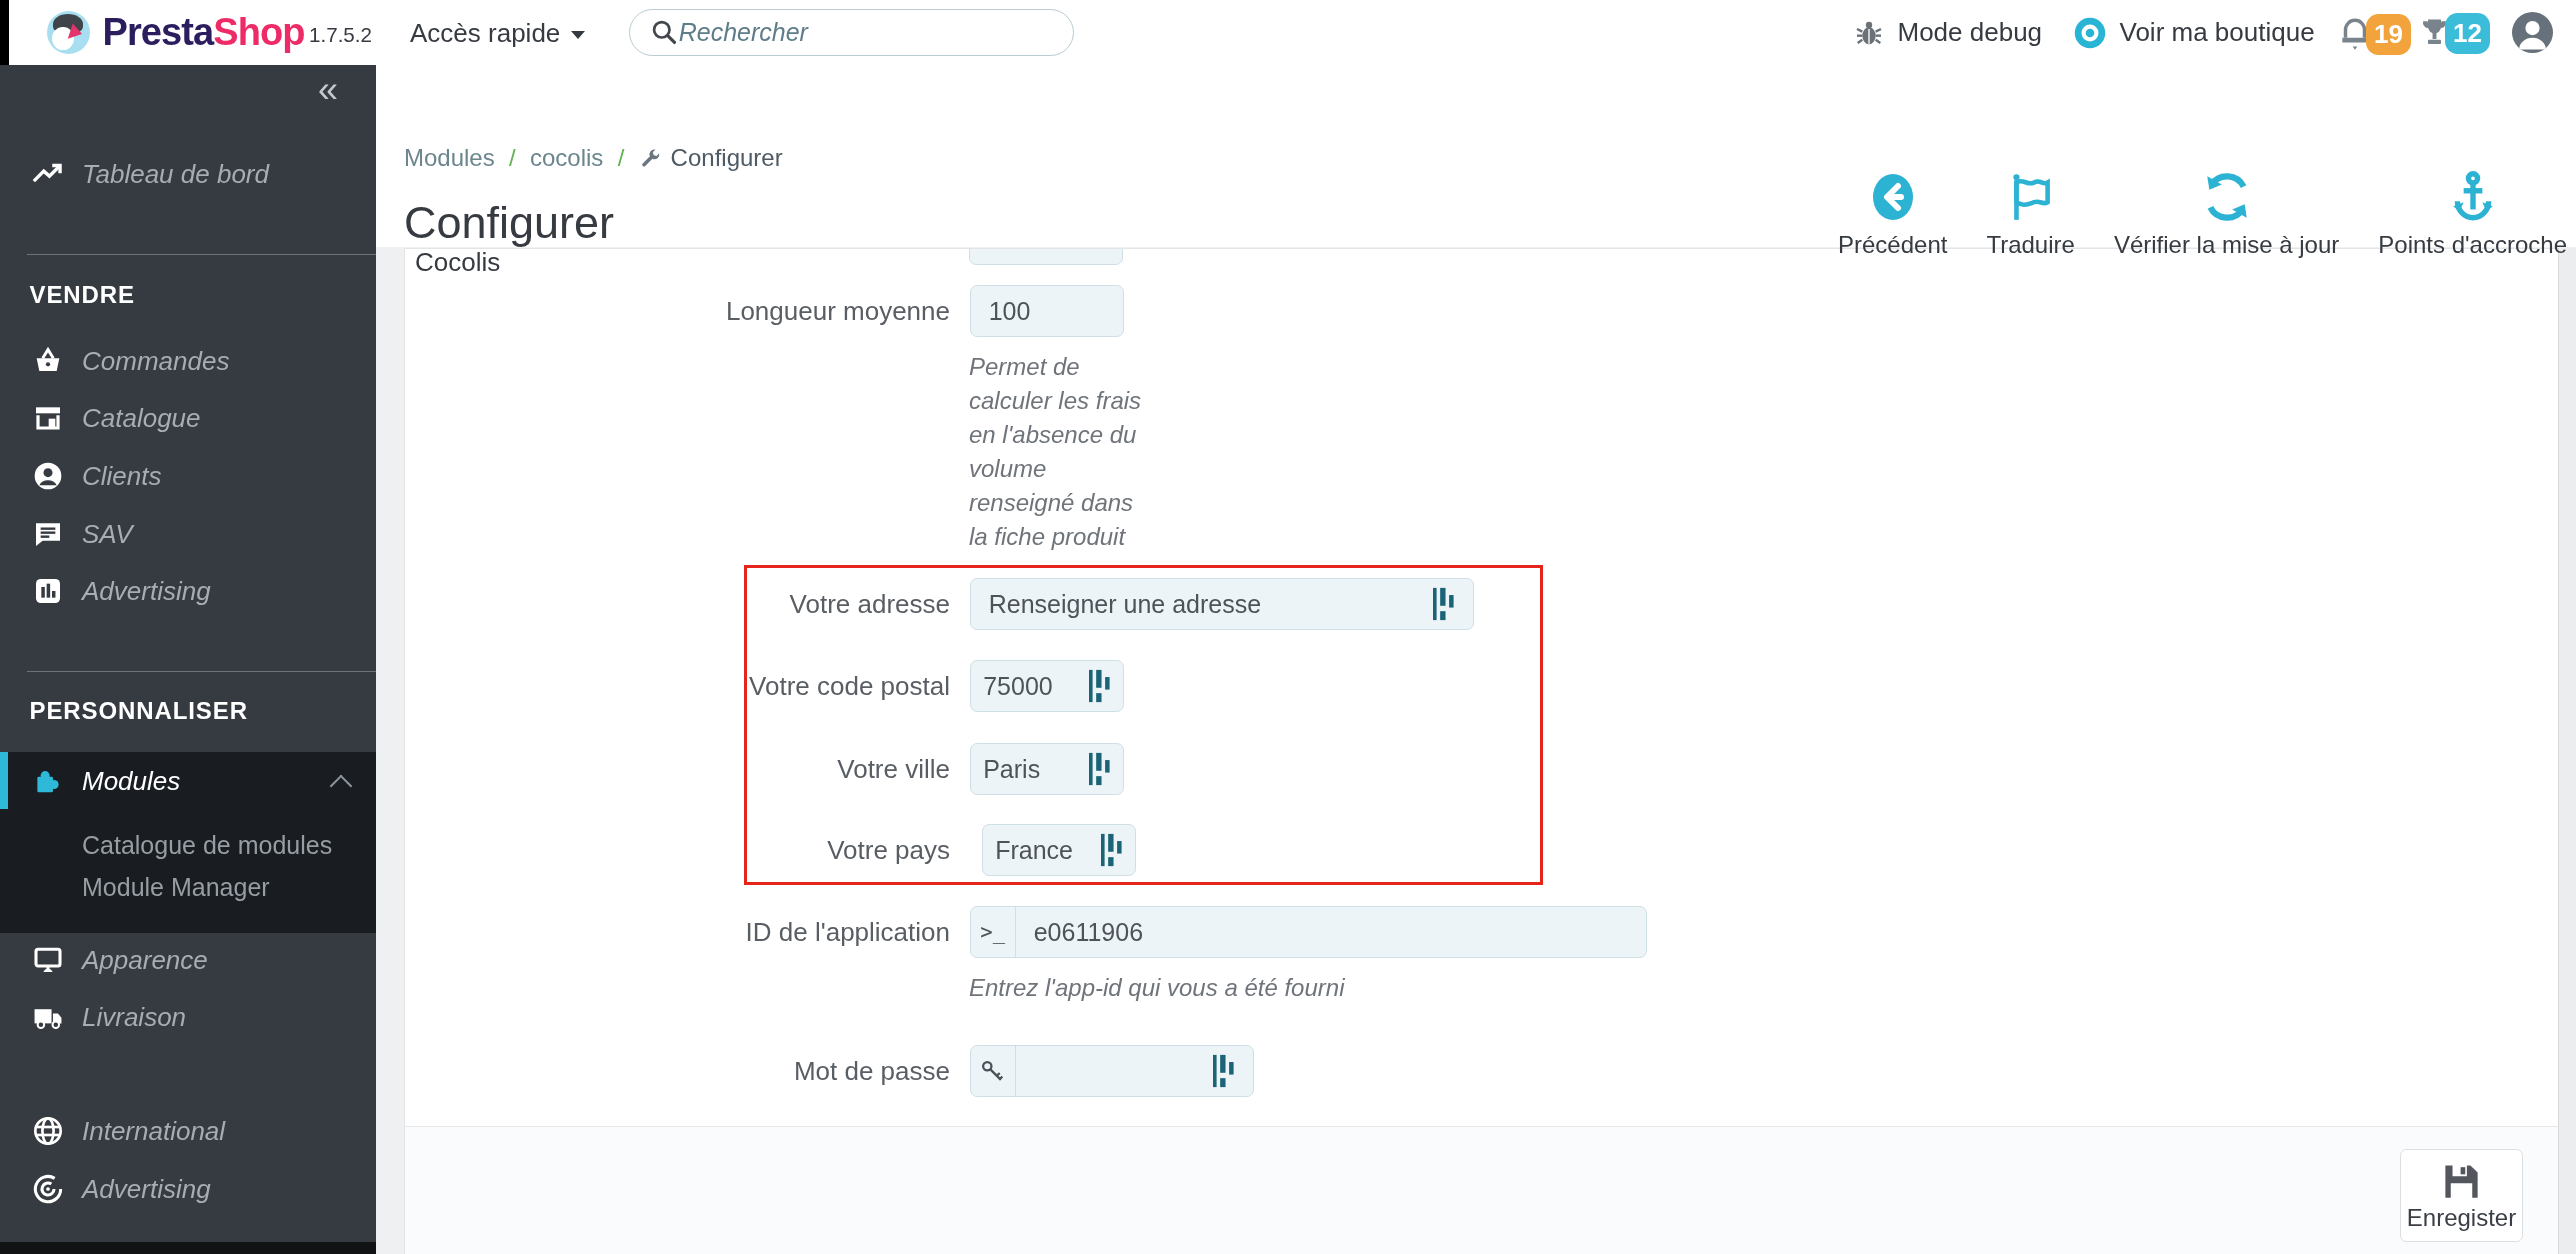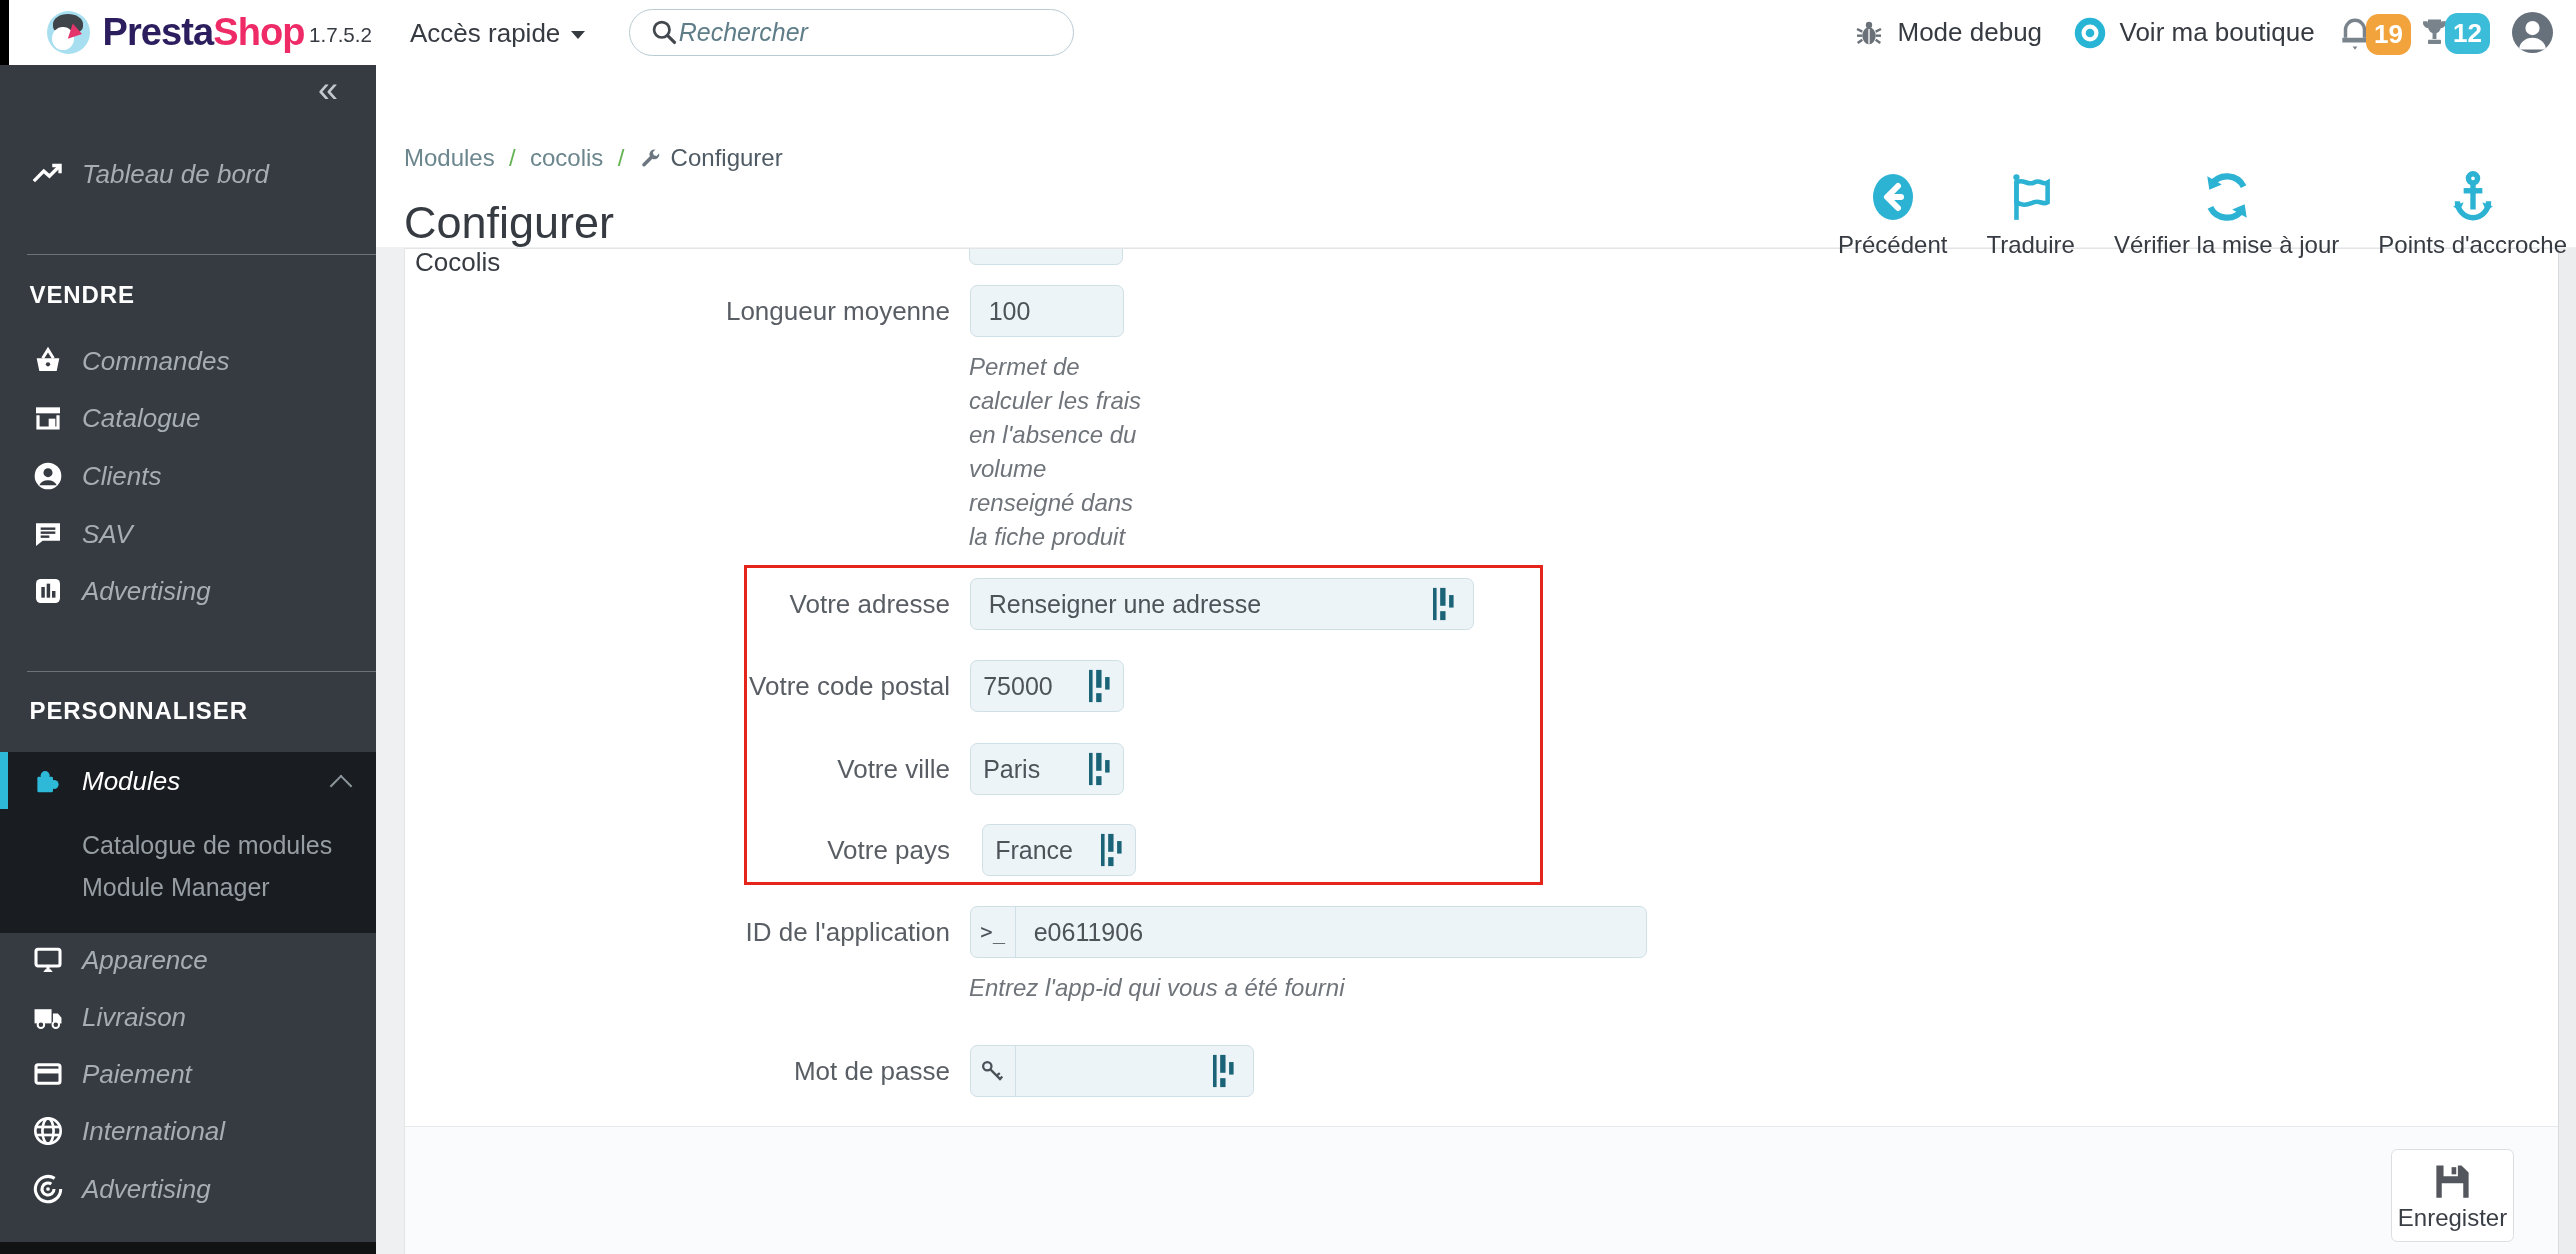--- a/index.html
+++ b/index.html
@@ -73,21 +73,21 @@
   .fhelp { position:absolute; font-size:24px; font-style:italic; color:#6f747a; line-height:34px; }
   .partial-input { position:absolute; left:564px; top:-36px; width:154px; height:52px; background:#edf4f7; border:1.8px solid #cfdfe6; border-radius:7.2px; }
   .redbox { position:absolute; left:339px; top:316px; width:799px; height:320px; border:3.6px solid #e5251b; }
   .igroup { margin-left:19.7px; height:52px; background:#edf4f7; border:1.8px solid #cfdfe6; border-radius:7.2px; display:flex; align-items:stretch; overflow:hidden; }
   .iaddon { width:45px; display:flex; align-items:center; justify-content:center; border-right:1.8px solid #cfdfe6; color:#4b5158; }
   .ifield { display:flex; align-items:center; font-size:25px; color:#4e535a; padding:0 18px; position:relative; flex:1; cursor:text; }
   .term { font-family:"DejaVu Sans Mono", monospace; font-size:20.6px; color:#4b5158; }
   .autofill { display:inline-flex; margin-left:auto; }
 
   .cfooter { position:absolute; left:0; right:0; top:877px; bottom:0; background:#fafbfc; border-top:0.9px solid #e6e8ea; }
-  .savebtn { position:absolute; right:44px; top:22.4px; width:123px; height:93px; background:#fff; border:0.9px solid #dcdfe1; border-radius:6.3px;
+  .savebtn { position:absolute; right:35px; top:22.4px; width:123px; height:93px; background:#fff; border:0.9px solid #dcdfe1; border-radius:6.3px;
              display:flex; flex-direction:column; align-items:center; justify-content:center; gap:1px; cursor:pointer; }
   .savebtn .slabel { font-size:24px; color:#3a3e45; }
   svg { display:block; }
 </style>
 </head>
 <body>
 
 <div class="stage">
 
   <div class="topbar">
@@ -304,29 +304,20 @@
         <svg width="34" height="34" viewBox="0 0 24 24">
             <path d="M2.5 6.5 h12 v10 h-12 z" fill="#fff"></path>
             <path d="M15.5 9.5 h3.5 l2.5 3 v4 h-6 z" fill="#fff"></path>
             <circle cx="7" cy="17.5" r="2.3" fill="#363a41" stroke="#fff" stroke-width="1.4"></circle>
             <circle cx="17.5" cy="17.5" r="2.3" fill="#363a41" stroke="#fff" stroke-width="1.4"></circle>
           </svg>
       </span>
       <span class="lbl">Livraison</span>
     </div>
 
-    <div class="sitem" style="top:984px;">
-      <span class="ic">
-        <svg width="32" height="32" viewBox="0 0 24 24" fill="none" stroke="#fff" stroke-width="2.3">
-            <rect x="3" y="5" width="18" height="14" rx="1.5"></rect>
-            <rect x="3" y="8" width="18" height="3.6" fill="#fff" stroke="none"></rect>
-          </svg>
-      </span>
-      <span class="lbl">Paiement</span>
-    </div>
 
     <div class="sitem" style="top:1041px;">
       <span class="ic">
         <svg width="32" height="32" viewBox="0 0 24 24" fill="none" stroke="#fff" stroke-width="2">
             <circle cx="12" cy="12" r="9.5"></circle>
             <ellipse cx="12" cy="12" rx="4.2" ry="9.5"></ellipse>
             <line x1="2.5" y1="9" x2="21.5" y2="9"></line>
             <line x1="2.5" y1="15" x2="21.5" y2="15"></line>
           </svg>
       </span>

